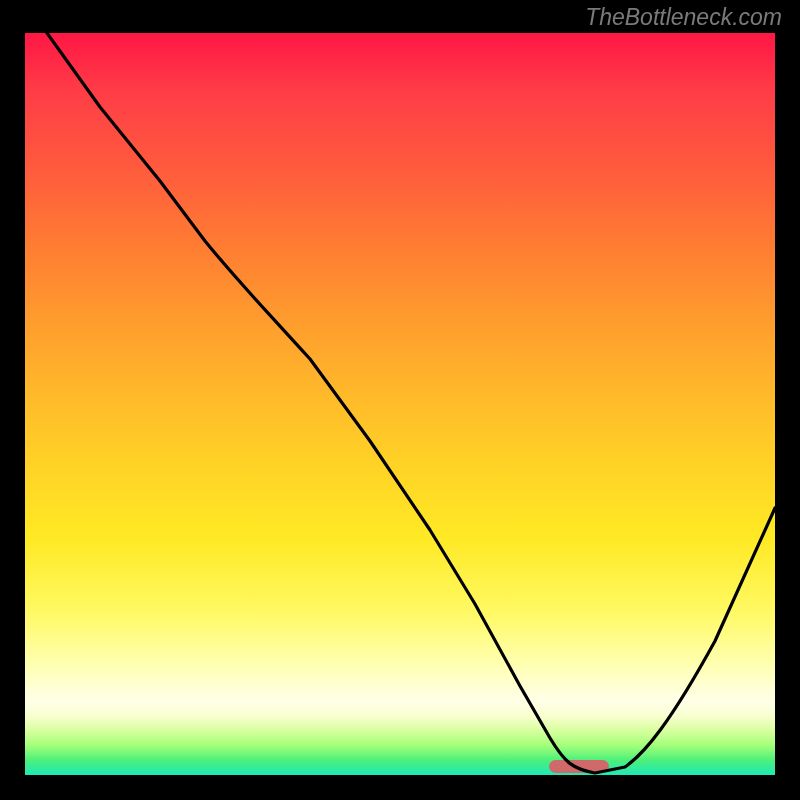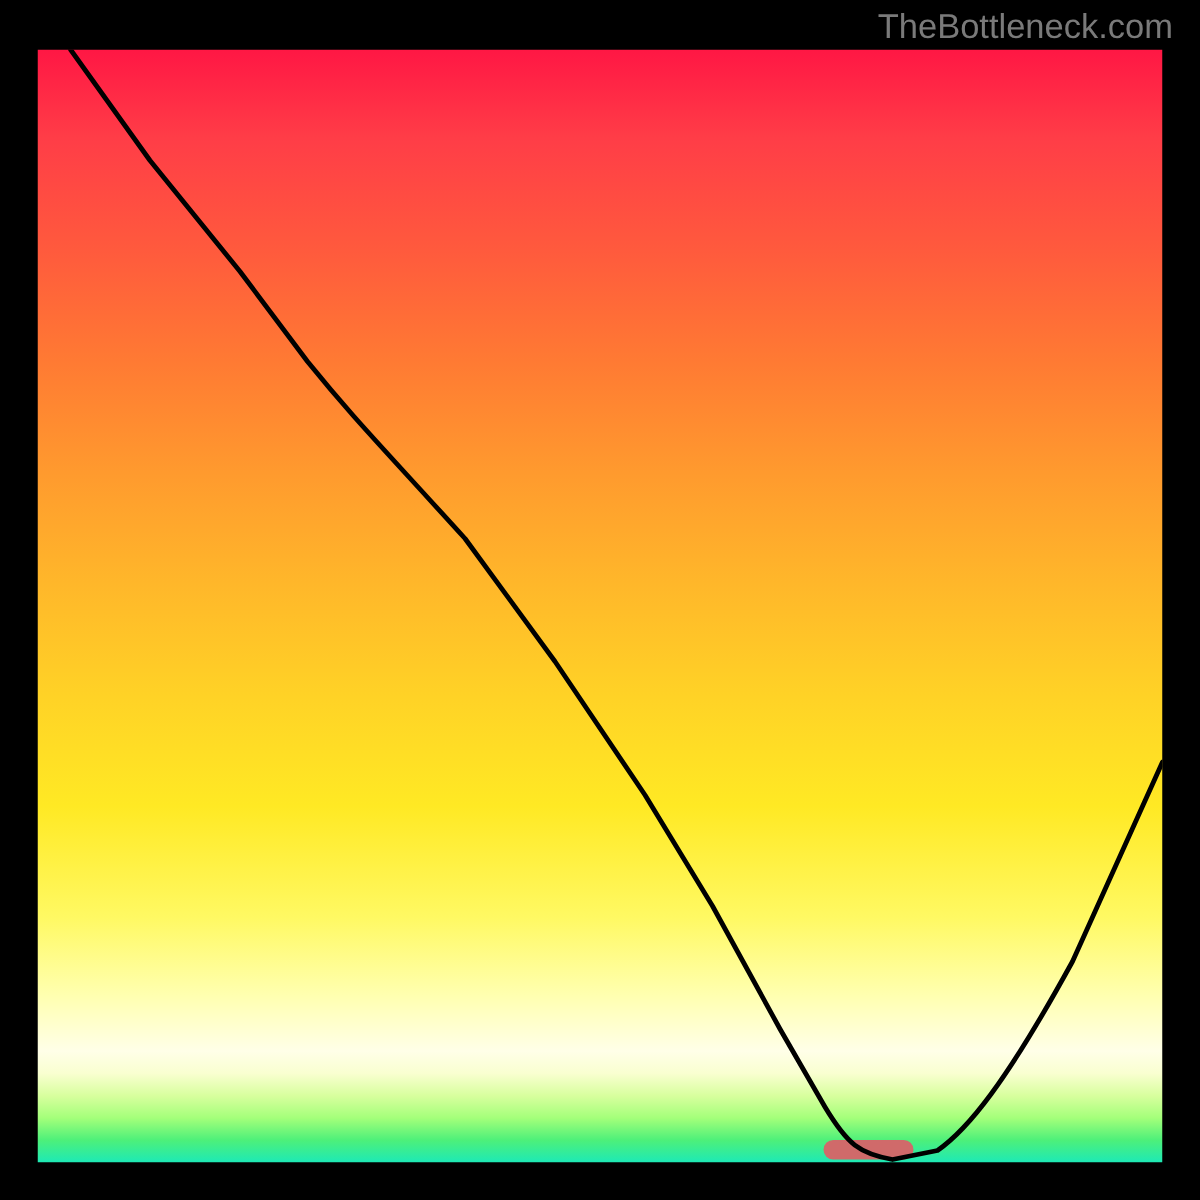--- a/index.html
+++ b/index.html
@@ -8,20 +8,21 @@
     width: 800px;
     height: 800px;
     background: #000;
     overflow: hidden;
     font-family: Arial, sans-serif;
   }
   .container {
     position: relative;
     width: 800px;
     height: 800px;
+    font-style: italic;
   }
   .watermark {
     position: absolute;
     top: 4px;
     right: 18px;
     color: #7a7a7a;
     font-size: 23px;
     font-weight: 500;
     z-index: 10;
   }

